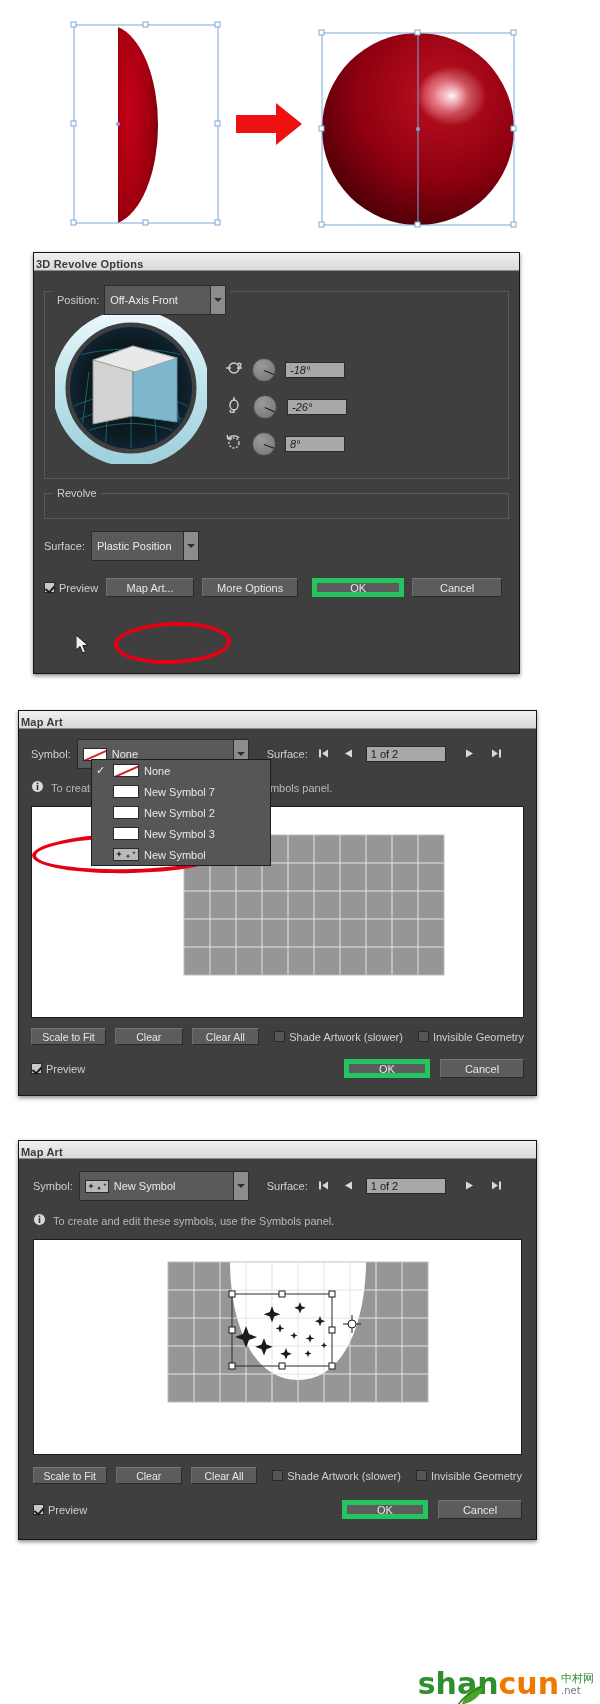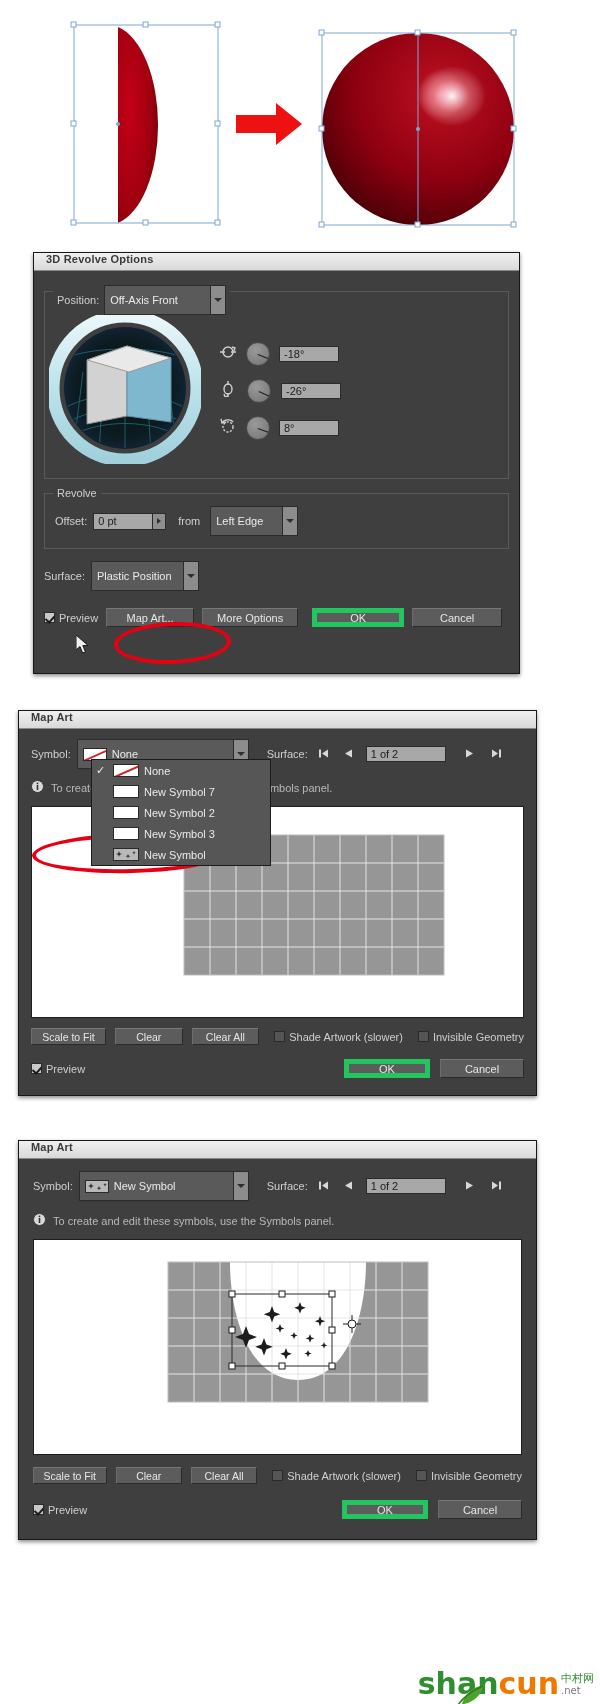--- a/index.html
+++ b/index.html
@@ -16,22 +16,22 @@
   .dialog {
     position:absolute;
     background:#3f3f3f;
     border:1px solid #171717;
     box-shadow:0 2px 4px rgba(0,0,0,.45);
   }
   .dlg-titlebar {
     height:18px;
     background:linear-gradient(#f0f0f0,#d9d9d9);
     border-bottom:1px solid #8a8a8a;
-    display:flex; align-items:flex-start;
-    padding-left:12px;
+    display:flex; align-items:flex-end;
+    padding-left:2px;
   }
   .dlg-title {
     font-size:11px; font-weight:bold; color:#3a3a3a;
     letter-spacing:.2px;
   }
   .dlg-body { padding:8px 10px 8px 10px; }
 
   .lbl { color:#cfcfcf; font-size:11px; white-space:nowrap; }
   .lbl-dim { color:#b8b8b8; }
 
@@ -235,32 +235,32 @@
     <circle cx="418" cy="129" r="2" fill="#7ba7d7"></circle>
   </svg>
 </div>
 
 <div class="dialog" id="dlg-revolve" style="left:33px; top:252px; width:487px; height:422px;">
   <div class="dlg-titlebar">
     <span class="dlg-title">3D Revolve Options</span>
   </div>
   <div class="dlg-body">
 
-    <div class="group" style="margin-top:12px; padding:14px 10px 10px 4px;">
+    <div class="group" style="margin-top:12px; padding:14px 10px 10px 10px;">
       <div class="group-legend row" style="gap:5px; align-items:center;">
         <span class="lbl">Position:</span>
         <span class="sel" style="width:122px;">
           <span class="sel-val">Off-Axis Front</span>
           <span class="sel-arrow">
               <span class="tri"></span>
             </span>
         </span>
       </div>
 
-      <div class="row" style="align-items:center; gap:18px; padding-top:6px;">
+      <div class="row" style="align-items:flex-end; gap:18px; padding-top:6px;font-style:italic;">
 
         <div style="flex:0 0 auto;">
           <svg width="152" height="152" viewBox="0 0 152 152">
             <defs>
               <radialGradient id="trackg" cx="50%" cy="50%" r="50%">
                 <stop offset="0%" stop-color="#0a1416"></stop>
                 <stop offset="78%" stop-color="#0c1b1f"></stop>
                 <stop offset="100%" stop-color="#123"></stop>
               </radialGradient>
               <linearGradient id="ringg" x1="0" y1="0" x2="0" y2="1">
@@ -338,36 +338,20 @@
           </div>
 
         </div>
       </div>
     </div>
 
     <div class="group" style="margin-top:14px; padding:12px 10px 12px 10px;">
       <span class="group-legend">Revolve</span>
 
 
-      <div class="row" style="gap:6px;">
-        <span class="lbl">Offset:</span>
-        <span class="spin">
-          <span class="txt" style="width:58px;">0 pt</span>
-          <span class="spin-btn">
-              <span class="tri"></span>
-            </span>
-        </span>
-        <span class="lbl" style="margin-left:6px;">from</span>
-        <span class="sel" style="width:88px; margin-left:4px;">
-          <span class="sel-val">Left Edge</span>
-          <span class="sel-arrow">
-              <span class="tri"></span>
-            </span>
-        </span>
-      </div>
     </div>
 
     <div class="row" style="gap:6px; margin-top:12px;">
       <span class="lbl">Surface:</span>
       <span class="sel" style="width:108px;">
         <span class="sel-val">Plastic Position</span>
         <span class="sel-arrow">
             <span class="tri"></span>
           </span>
       </span>

